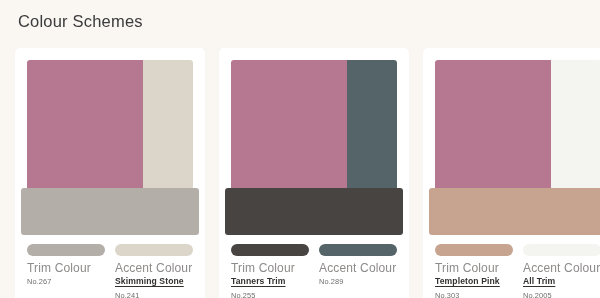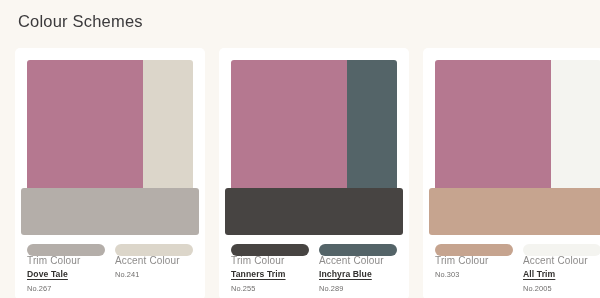--- a/index.html
+++ b/index.html
@@ -108,21 +108,22 @@
     min-width: 0;
   }
 
   .pill {
     width: 100%;
     height: 12px;
     border-radius: 6px;
   }
 
   .legend-role {
-    font-size: 10px;
+    margin-top: 7px;
+    font-size: 12px;
     color: #8d8b8a;
     letter-spacing: 0.15px;
     line-height: 10px;
     white-space: nowrap;
   }
 
   .legend-name {
     margin-top: 3px;
     font-size: 8.6px;
     font-weight: 700;
@@ -158,26 +159,26 @@
           <div class="main-colour" style="background-color: rgb(181, 120, 144);"></div>
           <div class="accent-colour" style="background-color: rgb(220, 214, 202);"></div>
         </div>
         <div class="trim-band" style="background-color: rgb(180, 174, 169);"></div>
       </div>
 
       <div class="legend">
         <div class="legend-col">
           <div class="pill" style="background-color: rgb(180, 174, 169);"></div>
           <div class="legend-role">Trim Colour</div>
-          <div class="legend-name">Dove Tale</div>
           <div class="legend-code">No.267</div>
         </div>
         <div class="legend-col">
           <div class="pill" style="background-color: rgb(220, 214, 202);"></div>
           <div class="legend-role">Accent Colour</div>
+          <div class="legend-name">Skimming Stone</div>
           <div class="legend-code">No.241</div>
         </div>
       </div>
     </div>
 
     <div class="scheme-card" style="background: rgb(255, 255, 255);">
       <div class="swatch-stage">
         <div class="main-block">
           <div class="main-colour" style="background-color: rgb(181, 120, 144);"></div>
           <div class="accent-colour" style="background-color: rgb(84, 100, 104);"></div>
@@ -188,39 +189,39 @@
       <div class="legend">
         <div class="legend-col">
           <div class="pill" style="background-color: rgb(71, 68, 66);"></div>
           <div class="legend-role">Trim Colour</div>
           <div class="legend-name">Tanners Trim</div>
           <div class="legend-code">No.255</div>
         </div>
         <div class="legend-col">
           <div class="pill" style="background-color: rgb(84, 100, 104);"></div>
           <div class="legend-role">Accent Colour</div>
-          <div class="legend-name">Inchyra Blue</div>
           <div class="legend-code">No.289</div>
         </div>
       </div>
     </div>
 
     <div class="scheme-card" style="background: rgb(255, 255, 255);">
       <div class="swatch-stage">
         <div class="main-block">
           <div class="main-colour" style="background-color: rgb(181, 120, 144);"></div>
           <div class="accent-colour" style="background-color: rgb(244, 244, 240);"></div>
         </div>
         <div class="trim-band" style="background-color: rgb(198, 164, 143);"></div>
       </div>
 
       <div class="legend">
         <div class="legend-col">
           <div class="pill" style="background-color: rgb(198, 164, 143);"></div>
           <div class="legend-role">Trim Colour</div>
+          <div class="legend-name">Templeton Pink</div>
           <div class="legend-code">No.303</div>
         </div>
         <div class="legend-col">
           <div class="pill" style="background-color: rgb(244, 244, 240);"></div>
           <div class="legend-role">Accent Colour</div>
           <div class="legend-name">All Trim</div>
           <div class="legend-code">No.2005</div>
         </div>
       </div>
     </div>

